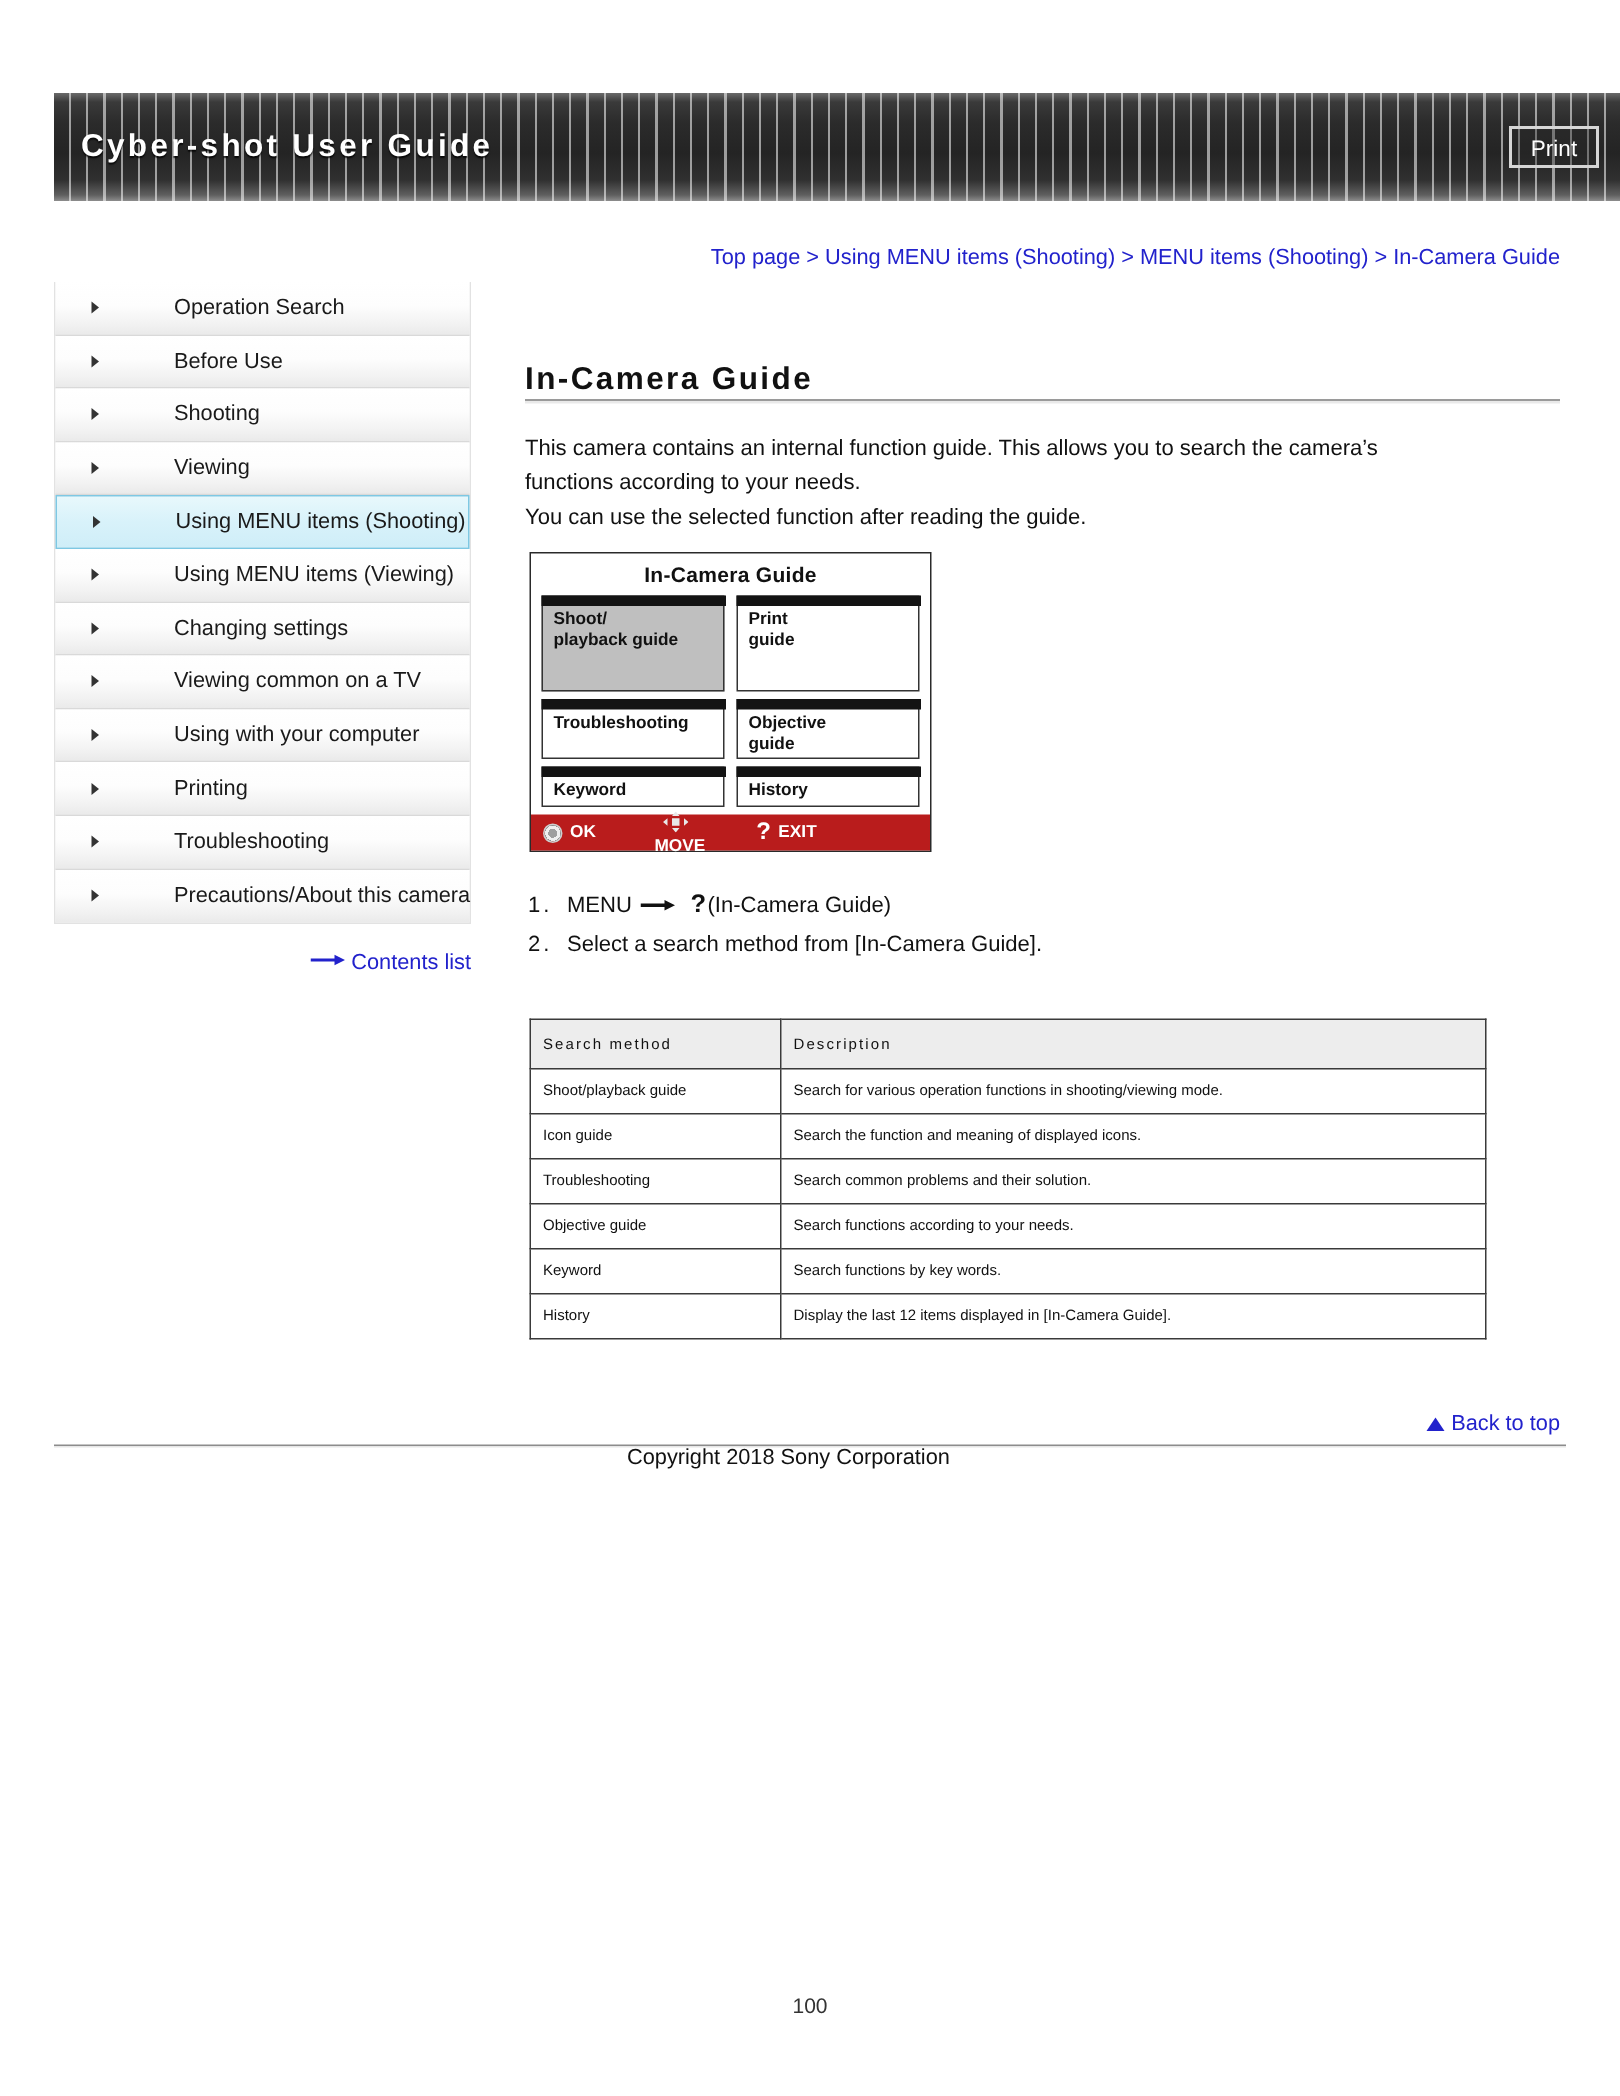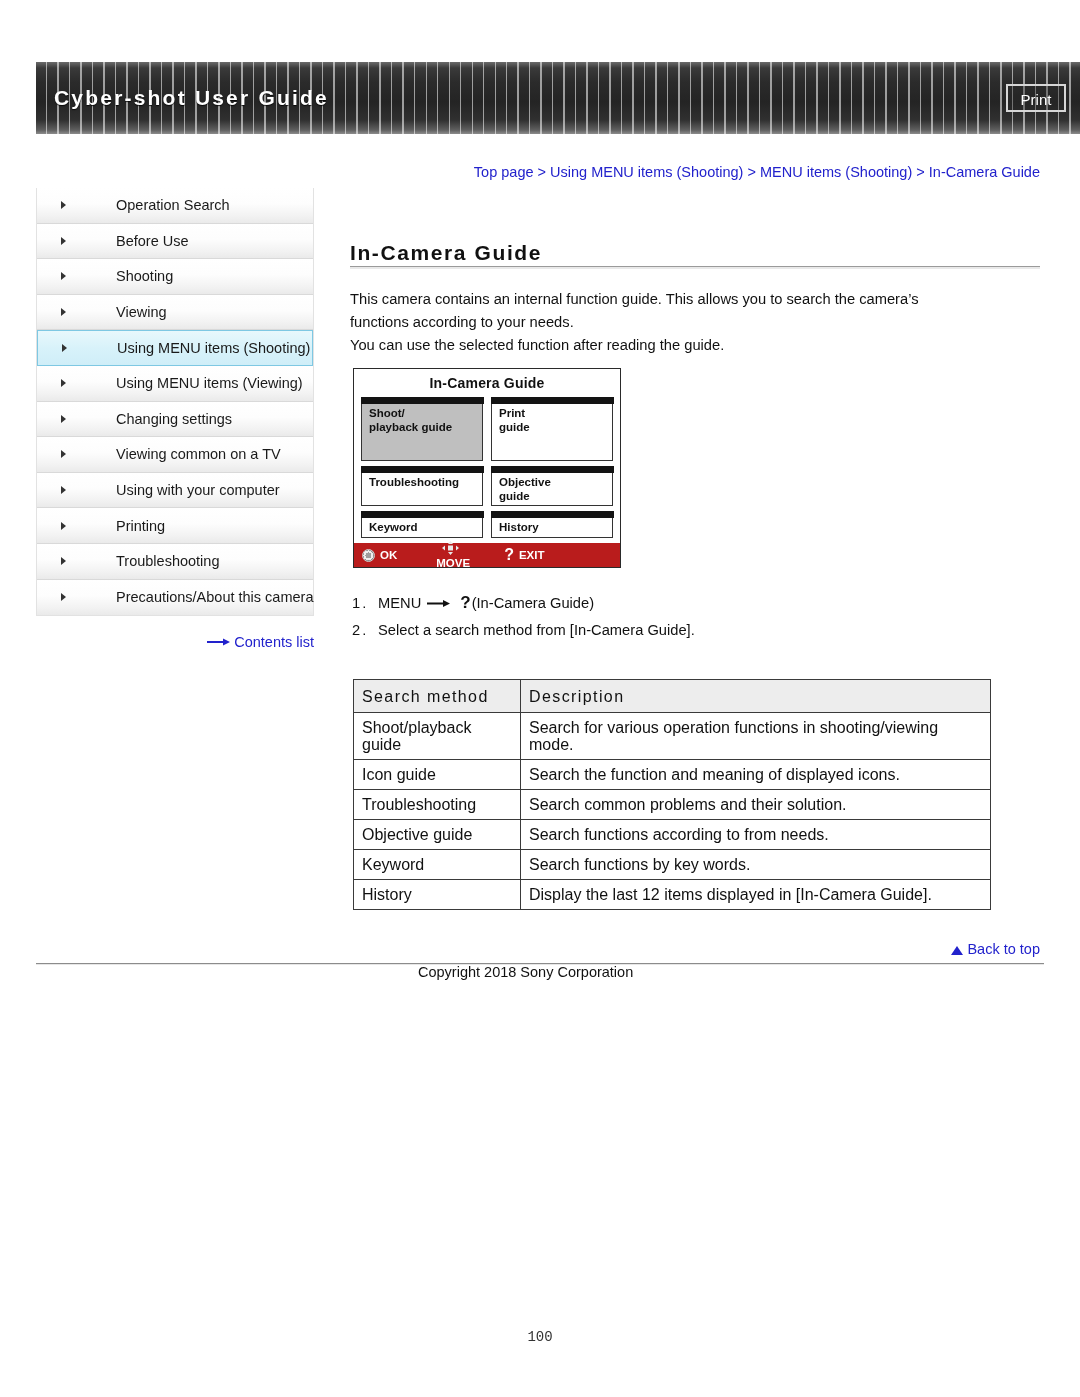--- a/index.html
+++ b/index.html
@@ -260,21 +260,21 @@
   .step-num { width: 26px; flex: 0 0 auto; letter-spacing: 2px; }
   .qmark { font-weight: bold; font-size: 17px; padding: 0 1px 0 3px; }
 
   
   .data-table {
     position: absolute;
     left: 353px;
     top: 679px;
     width: 638px;
     border-collapse: collapse;
-    font-size: 16px;
+    font-size: 10px;
     color: #111111;
     table-layout: fixed;
   }
   .data-table th, .data-table td {
     border: 1.3px solid #3a3a3a;
     padding: 6px 8px;
     text-align: left;
     font-weight: normal;
     line-height: 17px;
     vertical-align: middle;
@@ -323,21 +323,20 @@
     white-space: nowrap;
   }
   .page-number {
     position: absolute;
     left: 0;
     top: 1329px;
     width: 1080px;
     text-align: center;
     font-size: 14px;
     color: #333333;
-    font-family: Liberation Mono, monospace;
   }
 </style>
 </head>
 <body>
 
 <div class="banner">
   <div class="banner-title">Cyber-shot User Guide</div>
   <div class="print-button">Print</div>
 </div>
 
@@ -496,21 +495,21 @@
     <tr>
       <td>Icon guide</td>
       <td>Search the function and meaning of displayed icons.</td>
     </tr>
     <tr>
       <td>Troubleshooting</td>
       <td>Search common problems and their solution.</td>
     </tr>
     <tr>
       <td>Objective guide</td>
-      <td>Search functions according to from needs.</td>
+      <td>Search functions according to your needs.</td>
     </tr>
     <tr>
       <td>Keyword</td>
       <td>Search functions by key words.</td>
     </tr>
     <tr>
       <td>History</td>
       <td>Display the last 12 items displayed in [In-Camera Guide].</td>
     </tr>
   </tbody>

